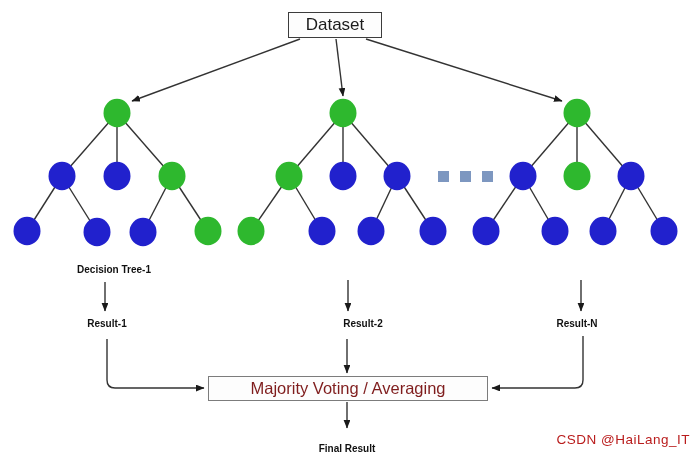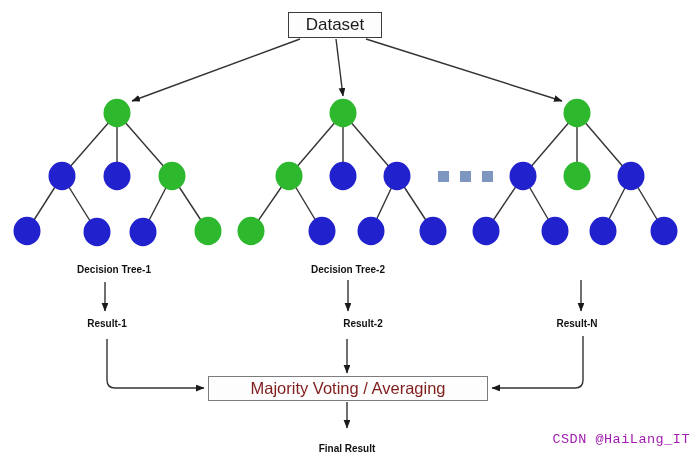--- a/index.html
+++ b/index.html
@@ -44,24 +44,23 @@
     transform: translateX(-50%);
     white-space: nowrap;
     font-weight: 700;
     font-size: 10px;
     color: #111111;
   }
   .watermark {
     position: absolute;
     right: 7px; top: 424px;
     font-size: 13.5px;
-    color: #a21caf;
+    color: #b91c1c;
     font-weight: 400;
     letter-spacing: 0.5px;
-    font-family: Liberation Mono, monospace;
   }
 </style>
 </head>
 <body>
 
 <div class="canvas">
 
   <svg class="diagram" width="697" height="453" viewBox="0 0 697 453">
     <defs>
       <marker id="arrow" markerWidth="9" markerHeight="8" refX="8" refY="3.4" orient="auto" markerUnits="userSpaceOnUse">
@@ -141,21 +140,20 @@
 
       <path class="edge-path" d="M347,394 L347,420" marker-end="url(#arrow)"></path>
     </g>
   </svg>
 
   <div class="box dataset-box">
     <span>Dataset</span>
   </div>
 
   <div class="lbl" style="left:114px; top:256px">Decision Tree-1</div>
-  <div class="lbl" style="left:348px; top:256px">Decision Tree-2</div>
 
   <div class="lbl" style="left:107px; top:310px">Result-1</div>
   <div class="lbl" style="left:363px; top:310px">Result-2</div>
   <div class="lbl" style="left:577px; top:310px">Result-N</div>
 
   <div class="box majority-box">
     <span>Majority Voting / Averaging</span>
   </div>
 
   <div class="lbl" style="left:347px; top:435px">Final Result</div>

